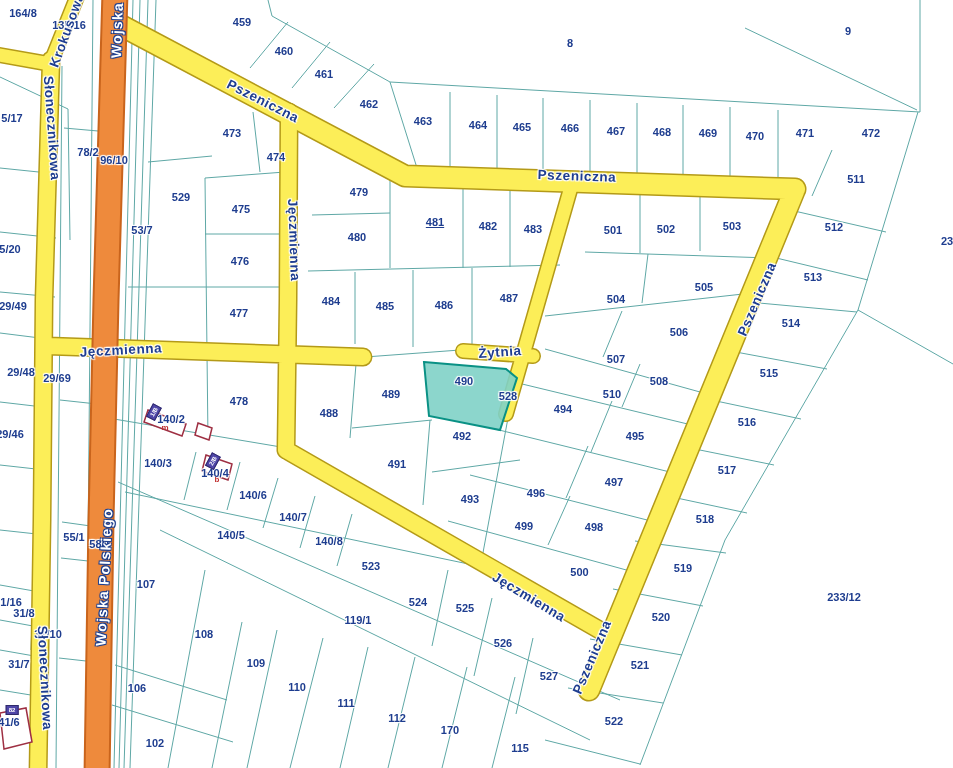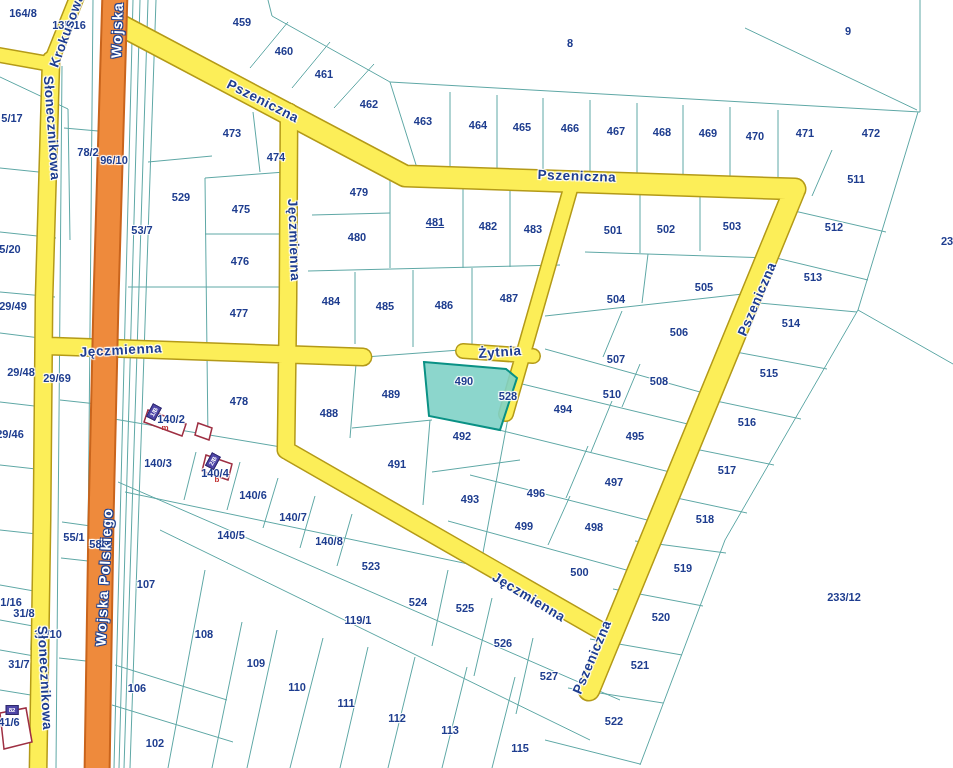--- a/index.html
+++ b/index.html
@@ -79,21 +79,21 @@
     <div class="pl" style="left: 19px; top: 664px; transform: translate(-50%, -50%) rotate(0deg);">31/7</div>
     <div class="pl" style="left: 9px; top: 722px; transform: translate(-50%, -50%) rotate(0deg);">41/6</div>
     <div class="pl" style="left: 137px; top: 688px; transform: translate(-50%, -50%) rotate(0deg);">106</div>
     <div class="pl" style="left: 155px; top: 743px; transform: translate(-50%, -50%) rotate(0deg);">102</div>
     <div class="pl" style="left: 146px; top: 584px; transform: translate(-50%, -50%) rotate(0deg);">107</div>
     <div class="pl" style="left: 204px; top: 634px; transform: translate(-50%, -50%) rotate(0deg);">108</div>
     <div class="pl" style="left: 256px; top: 663px; transform: translate(-50%, -50%) rotate(0deg);">109</div>
     <div class="pl" style="left: 297px; top: 687px; transform: translate(-50%, -50%) rotate(0deg);">110</div>
     <div class="pl" style="left: 346px; top: 703px; transform: translate(-50%, -50%) rotate(0deg);">111</div>
     <div class="pl" style="left: 397px; top: 718px; transform: translate(-50%, -50%) rotate(0deg);">112</div>
-    <div class="pl" style="left: 450px; top: 730px; transform: translate(-50%, -50%) rotate(0deg);">113</div>
+    <div class="pl" style="left: 450px; top: 730px; transform: translate(-50%, -50%) rotate(0deg);">170</div>
     <div class="pl" style="left: 520px; top: 748px; transform: translate(-50%, -50%) rotate(0deg);">115</div>
     <div class="pl" style="left: 358px; top: 620px; transform: translate(-50%, -50%) rotate(0deg);">119/1</div>
     <div class="pl" style="left: 171px; top: 419px; transform: translate(-50%, -50%) rotate(0deg);">140/2</div>
     <div class="pl" style="left: 158px; top: 463px; transform: translate(-50%, -50%) rotate(0deg);">140/3</div>
     <div class="pl" style="left: 215px; top: 473px; transform: translate(-50%, -50%) rotate(0deg);">140/4</div>
     <div class="pl" style="left: 231px; top: 535px; transform: translate(-50%, -50%) rotate(0deg);">140/5</div>
     <div class="pl" style="left: 253px; top: 495px; transform: translate(-50%, -50%) rotate(0deg);">140/6</div>
     <div class="pl" style="left: 293px; top: 517px; transform: translate(-50%, -50%) rotate(0deg);">140/7</div>
     <div class="pl" style="left: 329px; top: 541px; transform: translate(-50%, -50%) rotate(0deg);">140/8</div>
     <div class="pl" style="left: 371px; top: 566px; transform: translate(-50%, -50%) rotate(0deg);">523</div>

